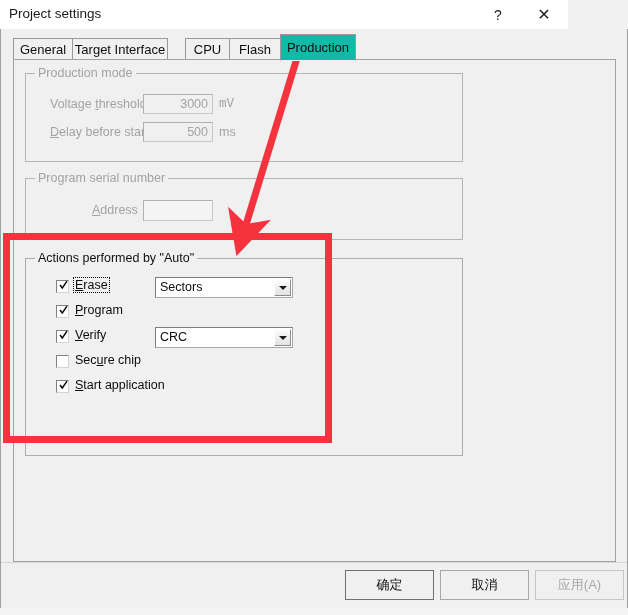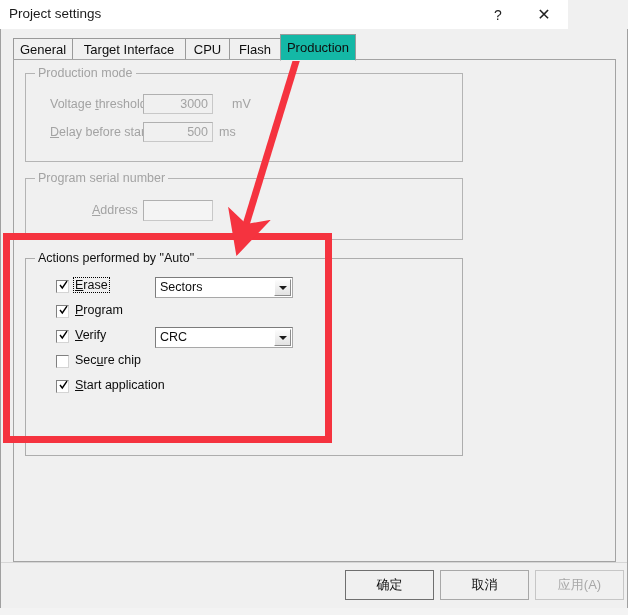--- a/index.html
+++ b/index.html
@@ -289,34 +289,34 @@
   <div class="titlebar">
     <div class="title-text">Project settings</div>
     <div class="wbtn help">?</div>
     <div class="wbtn close">✕</div>
   </div>
 
   <div class="client">
 
     <div class="tabstrip">
       <div class="tab" style="left:0px;   width:60px;">General</div>
-      <div class="tab" style="left:59px;  width:114px;">Target Interface</div>
+      <div class="tab" style="left:59px;  width:96px;">Target Interface</div>
       <div class="tab" style="left:172px; width:45px;">CPU</div>
       <div class="tab" style="left:216px; width:52px;">Flash</div>
       <div class="tab active" style="left:267px; width:76px;">Production</div>
     </div>
 
     <div class="tabpanel">
 
       <div class="group" style="left:11px; top:13px; width:438px; height:89px;">
         <div class="glegend disabled">Production mode</div>
 
         <div class="lbl disabled" style="left:24px; top:23px;">Voltage <span class="ul">t</span>hreshold</div>
         <input class="tfield" style="left: 117px; top: 20px; width: 70px; height: 20px;" type="text" readonly="" disabled="" value="3000">
-        <div class="lbl disabled" style="left:206px; top:23px;">mV</div>
+        <div class="lbl disabled" style="left:193px; top:23px;font-family:Liberation Mono, monospace;">mV</div>
 
         <div class="lbl disabled" style="left:24px; top:51px;"><span class="ul">D</span>elay before start</div>
         <input class="tfield" style="left: 117px; top: 48px; width: 70px; height: 20px;" type="text" readonly="" disabled="" value="500">
         <div class="lbl disabled" style="left:193px; top:51px;">ms</div>
       </div>
 
       <div class="group" style="left:11px; top:118px; width:438px; height:62px;">
         <div class="glegend disabled">Program serial number</div>
 
         <div class="lbl disabled" style="left:66px; top:24px;"><span class="ul">A</span>ddress</div>

